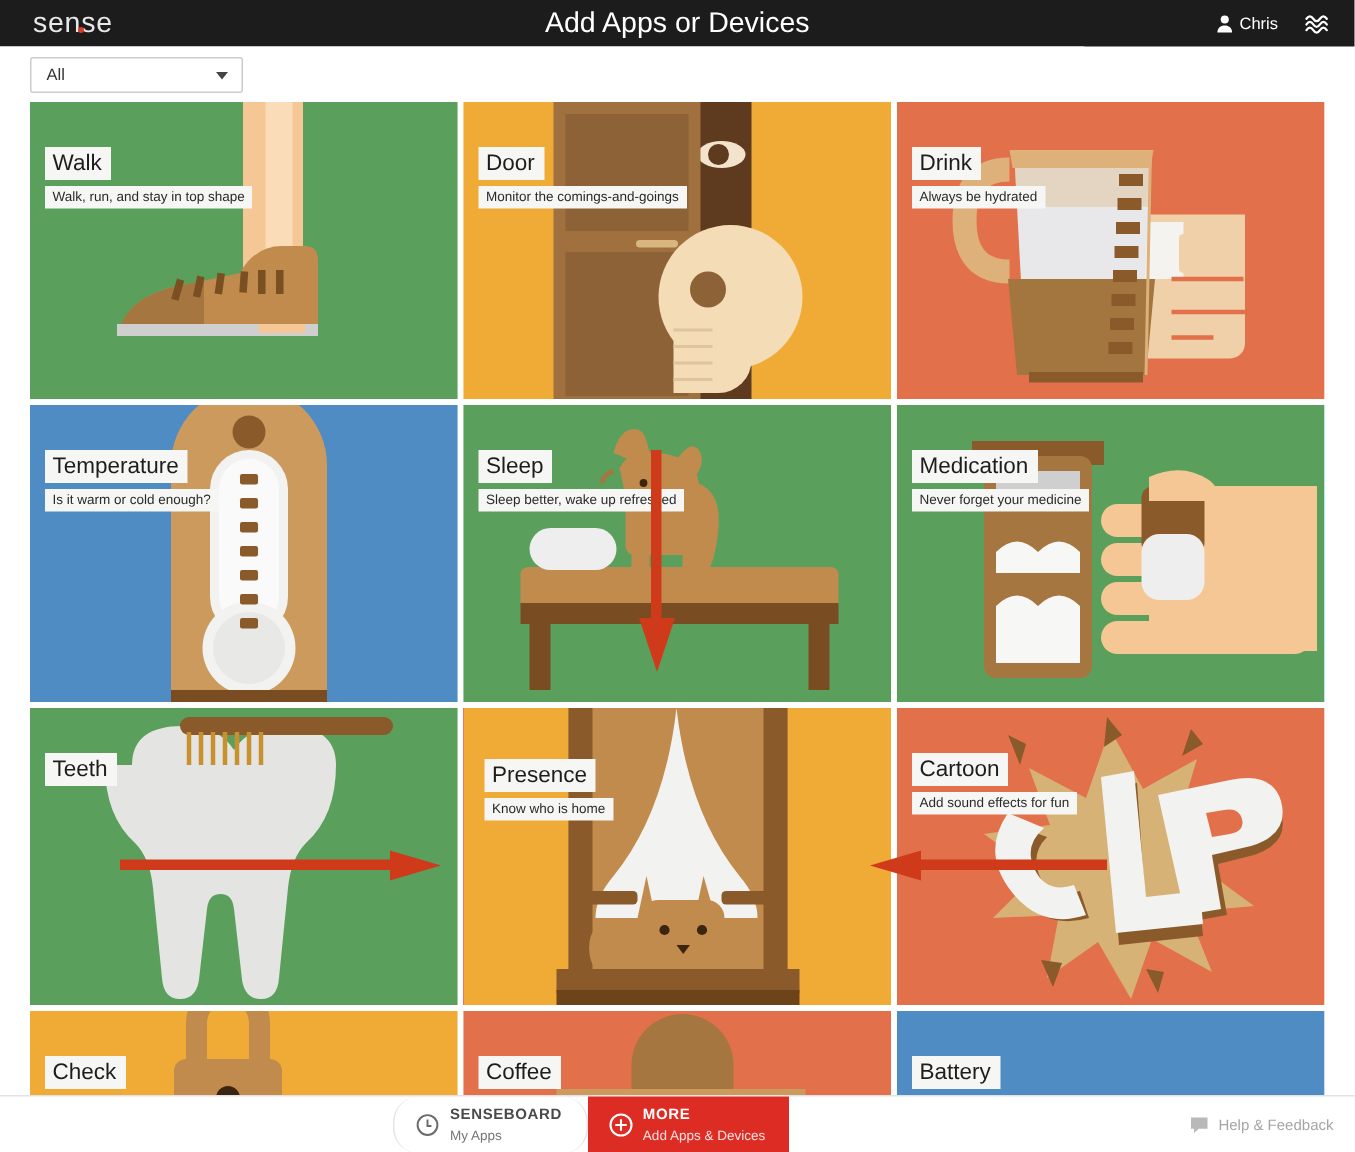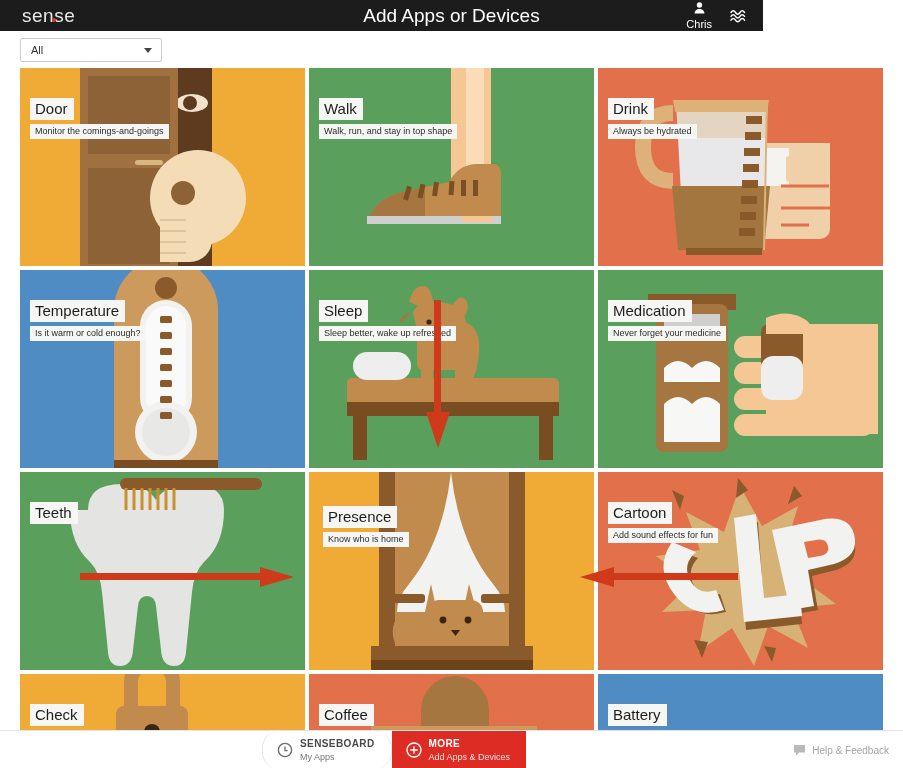--- a/index.html
+++ b/index.html
@@ -6,21 +6,21 @@
   html, body {
     width: 903px; height: 768px;
     font-family: "Liberation Sans", sans-serif;
     background: #ffffff;
     overflow: hidden;
   }
 
   
   .topbar {
     position: absolute; left: 0; top: 0;
-    width: 763px; height: 31px;
+    width: 903px; height: 31px;
     background: #1c1c1c;
     display: flex; align-items: center;
   }
   .brand {
     position: absolute; left: 22px; top: 5px;
     font-size: 19px; color: #e8e8e8;
     letter-spacing: 0.5px; font-weight: 400;
   }
   .brand .dot {
     position: absolute; left: 30px; top: 13px;
@@ -31,21 +31,21 @@
     position: absolute; left: 0; top: 0; width: 903px;
     text-align: center; line-height: 31px;
     font-size: 19px; color: #ffffff; font-weight: 400;
   }
   .topbar-right {
     position: absolute; right: 16px; top: 0; height: 31px;
     display: flex; align-items: center; gap: 18px;
   }
   .user-chip {
     display: flex; align-items: center; gap: 4px;
-    color: #ffffff; font-size: 11px; flex-direction: column;
+    color: #ffffff; font-size: 11px;
   }
   .user-icon { display: block; width: 11px; height: 12px; }
   .wave-icon { display: block; width: 17px; height: 14px; }
 
   
   .filterbar {
     position: absolute; left: 0; top: 31px;
     width: 723px; height: 36px;
     background: #ffffff;
   }
@@ -176,20 +176,42 @@
 </div>
 
 <div class="filterbar">
   <div class="select-wrap">
     <span class="select-value">All</span>
     <span class="select-caret"></span>
   </div>
 </div>
 
 <div class="grid">
+    <div class="tile" style="background: rgb(90, 160, 92);">
+      <div class="tile-art">
+        <svg viewBox="0 0 285 198" preserveAspectRatio="xMidYMid slice">
+    <rect width="285" height="198" fill="#5aa05c"></rect>
+    <rect x="142" y="0" width="40" height="118" fill="#f4c795"></rect>
+    <rect x="157" y="0" width="18" height="112" fill="#fadcb9"></rect>
+    <path d="M60 150 q8-22 42-28 l38-8 q10-18 28-18 h16 q8 0 8 10 v44 h-132z" fill="#c08b4d"></path>
+    <path d="M60 150 q8-22 42-28 l14-3 v31z" fill="#a5763f"></path>
+    <rect x="58" y="148" width="134" height="8" fill="#cfcfcf"></rect>
+    <rect x="152" y="148" width="32" height="6" rx="3" fill="#f4c795"></rect>
+    <g fill="#7a4f21">
+      <rect x="96" y="118" width="5" height="14" transform="rotate(16 98 125)"></rect>
+      <rect x="110" y="116" width="5" height="14" transform="rotate(12 112 123)"></rect>
+      <rect x="124" y="114" width="5" height="14" transform="rotate(8 126 121)"></rect>
+      <rect x="140" y="113" width="5" height="14" transform="rotate(4 142 120)"></rect>
+      <rect x="152" y="112" width="5" height="16"></rect>
+      <rect x="164" y="112" width="5" height="16"></rect>
+    </g>
+  </svg>
+      </div>
+      <div class="tile-labels"><div class="tile-title">Walk</div><div><div class="tile-sub">Walk, run, and stay in top shape</div></div></div>
+    </div>
     <div class="tile" style="background: rgb(240, 171, 54);">
       <div class="tile-art">
         <svg viewBox="0 0 285 198" preserveAspectRatio="xMidYMid slice">
     <rect width="285" height="198" fill="#f0ab36"></rect>
     <rect x="152" y="0" width="40" height="198" fill="#5e3a1e"></rect>
     <ellipse cx="172" cy="35" rx="16" ry="9" fill="#f3e3cd"></ellipse>
     <ellipse cx="170" cy="35" rx="7" ry="7" fill="#5e3a1e"></ellipse>
     <rect x="60" y="0" width="98" height="198" fill="#a0703e"></rect>
     <rect x="68" y="8" width="82" height="78" fill="#8e6237"></rect>
     <rect x="68" y="100" width="82" height="96" fill="#8e6237"></rect>
@@ -198,42 +220,20 @@
     <path d="M150 135 a40 40 0 0 1 40-40 v84 a40 40 0 0 1 -40-44z" fill="#f4dcb6"></path>
     <circle cx="163" cy="125" r="12" fill="#8e6237"></circle>
     <path d="M140 150 h30 a10 10 0 0 1 0 44 h-30z" fill="#f4dcb6"></path>
     <path d="M140 152 h26" stroke="#e0c49c" stroke-width="2"></path>
     <path d="M140 163 h26" stroke="#e0c49c" stroke-width="2"></path>
     <path d="M140 174 h26" stroke="#e0c49c" stroke-width="2"></path>
     <path d="M140 185 h26" stroke="#e0c49c" stroke-width="2"></path>
   </svg>
       </div>
       <div class="tile-labels"><div class="tile-title">Door</div><div><div class="tile-sub">Monitor the comings-and-goings</div></div></div>
-    </div>
-    <div class="tile" style="background: rgb(90, 160, 92);">
-      <div class="tile-art">
-        <svg viewBox="0 0 285 198" preserveAspectRatio="xMidYMid slice">
-    <rect width="285" height="198" fill="#5aa05c"></rect>
-    <rect x="142" y="0" width="40" height="118" fill="#f4c795"></rect>
-    <rect x="157" y="0" width="18" height="112" fill="#fadcb9"></rect>
-    <path d="M60 150 q8-22 42-28 l38-8 q10-18 28-18 h16 q8 0 8 10 v44 h-132z" fill="#c08b4d"></path>
-    <path d="M60 150 q8-22 42-28 l14-3 v31z" fill="#a5763f"></path>
-    <rect x="58" y="148" width="134" height="8" fill="#cfcfcf"></rect>
-    <rect x="152" y="148" width="32" height="6" rx="3" fill="#f4c795"></rect>
-    <g fill="#7a4f21">
-      <rect x="96" y="118" width="5" height="14" transform="rotate(16 98 125)"></rect>
-      <rect x="110" y="116" width="5" height="14" transform="rotate(12 112 123)"></rect>
-      <rect x="124" y="114" width="5" height="14" transform="rotate(8 126 121)"></rect>
-      <rect x="140" y="113" width="5" height="14" transform="rotate(4 142 120)"></rect>
-      <rect x="152" y="112" width="5" height="16"></rect>
-      <rect x="164" y="112" width="5" height="16"></rect>
-    </g>
-  </svg>
-      </div>
-      <div class="tile-labels"><div class="tile-title">Walk</div><div><div class="tile-sub">Walk, run, and stay in top shape</div></div></div>
     </div>
     <div class="tile" style="background: rgb(226, 113, 75);">
       <div class="tile-art">
         <svg viewBox="0 0 285 198" preserveAspectRatio="xMidYMid slice">
     <rect width="285" height="198" fill="#e2714b"></rect>
     <path d="M140 75 h92 v86 a10 10 0 0 1 -10 10 h-72 a10 10 0 0 1 -10 -10z" fill="#f0d0a8"></path>
     <rect x="155" y="80" width="36" height="38" fill="#f5f3ef"></rect>
     <rect x="188" y="88" width="22" height="26" rx="3" fill="#f0d0a8"></rect>
     <path d="M183 118 h48" stroke="#e2714b" stroke-width="3"></path>
     <path d="M183 140 h62" stroke="#e2714b" stroke-width="3"></path>

